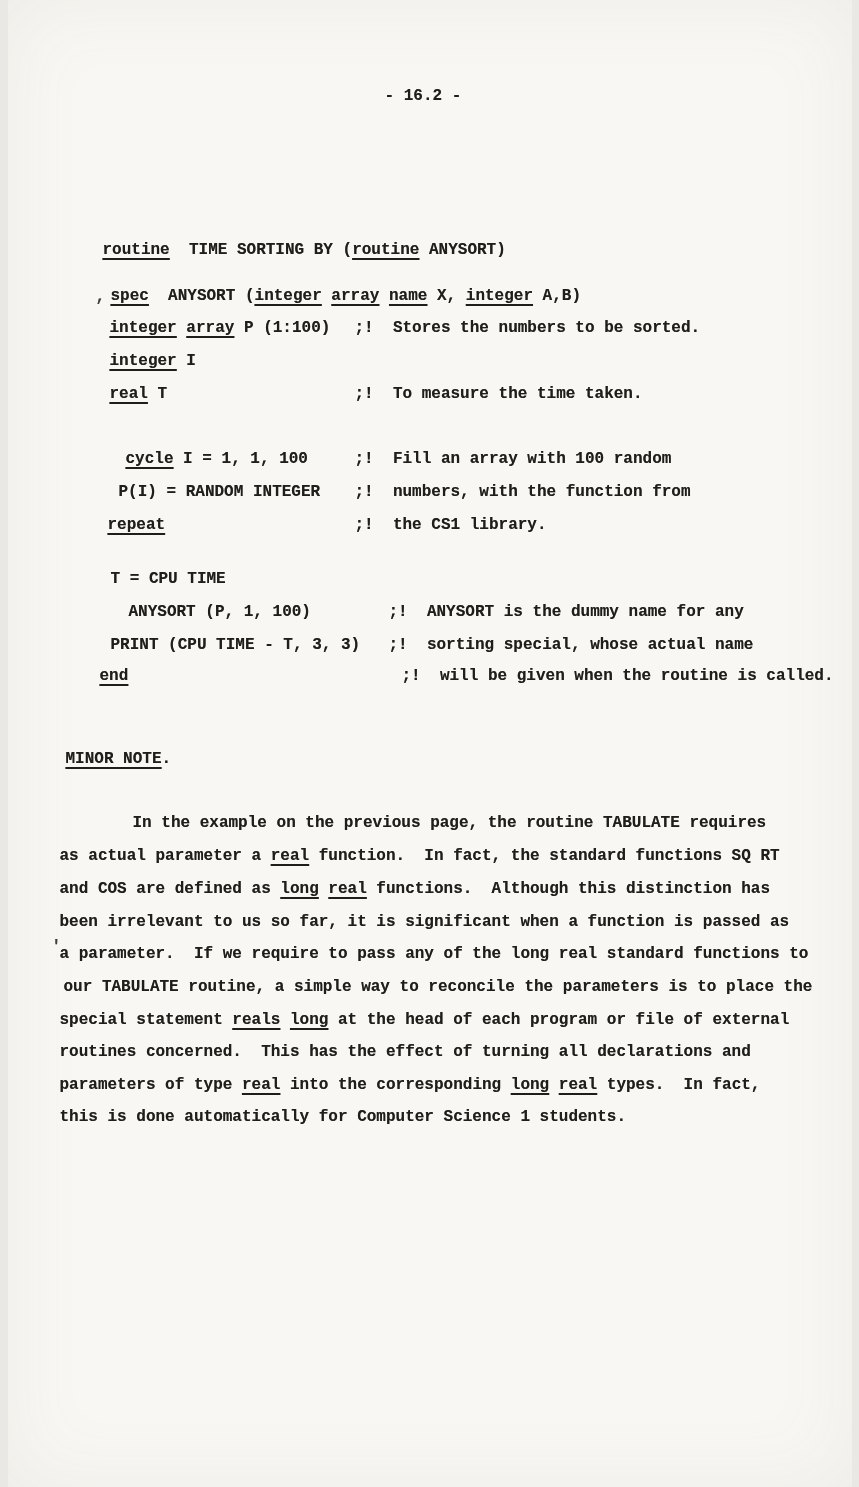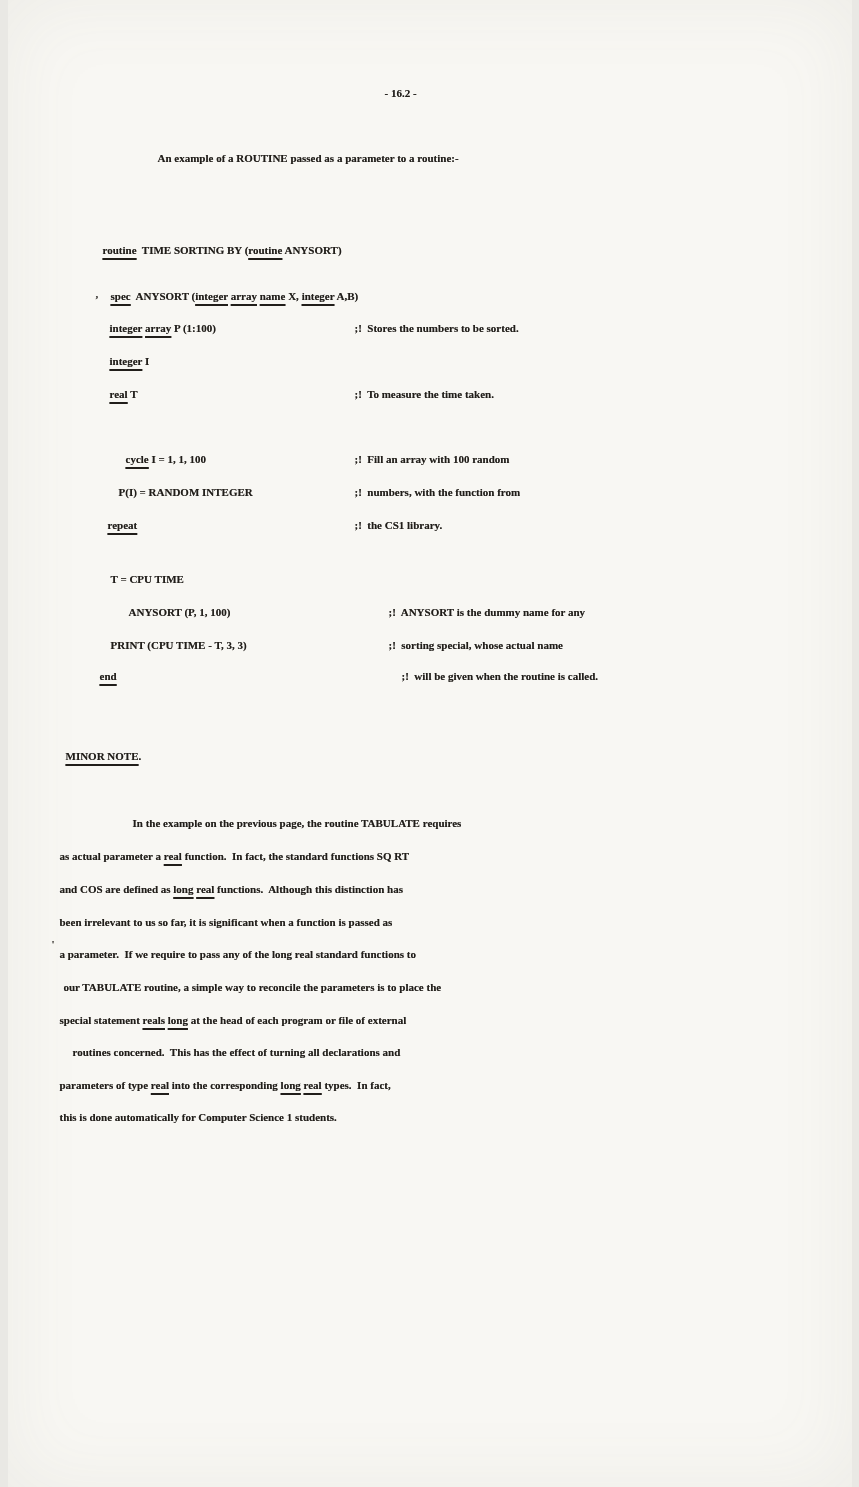--- a/index.html
+++ b/index.html
@@ -11,25 +11,24 @@
     font-family: "Liberation Mono", "DejaVu Sans Mono", monospace;
   }
   .page {
     position: relative;
     width: 844px;
     height: 1487px;
     margin: 0 auto;
     background: #f8f7f3;
     overflow: hidden;
     box-shadow: inset 0 0 80px rgba(120,115,100,0.08);
-    font-size: 11px;
+    font-size: 16px;
     font-weight: 700;
     color: #211e1a;
     text-shadow: 0 0 0.5px rgba(33,30,26,0.55);
-    font-family: Liberation Serif, serif;
   }
   .line {
     position: absolute;
     white-space: pre;
     line-height: 21px;
   }
   .u {
     text-decoration: underline;
     text-decoration-thickness: 2px;
     text-underline-offset: 3.5px;
@@ -58,21 +57,20 @@
     opacity: 0.85;
   }
 </style>
 </head>
 <body>
 
 <div class="page" style="background: rgb(248, 247, 243); color: rgb(33, 30, 26);">
 
   <div class="pagenum">- 16.2 -</div>
 
-  <div class="intro">An example of a ROUTINE passed as a parameter to a routine:-</div>
 
   <div id="code-listing">
       <div class="line" style="left: 95px; top: 240px;"><span class="u">routine</span><span>  TIME SORTING BY (</span><span class="u">routine</span><span> ANYSORT)</span></div>
       <div class="line" style="left: 103px; top: 286px;"><span class="u">spec</span><span>  ANYSORT (</span><span class="u">integer</span><span> </span><span class="u">array</span><span> </span><span class="u">name</span><span> X, </span><span class="u">integer</span><span> A,B)</span></div>
       <div class="line" style="left: 102px; top: 318px;"><span class="u">integer</span><span> </span><span class="u">array</span><span> P (1:100)</span></div>
       <div class="line" style="left: 347px; top: 318px;">;!  Stores the numbers to be sorted.</div>
       <div class="line" style="left: 102px; top: 351px;"><span class="u">integer</span><span> I</span></div>
       <div class="line" style="left: 102px; top: 384px;"><span class="u">real</span><span> T</span></div>
       <div class="line" style="left: 347px; top: 384px;">;!  To measure the time taken.</div>
       <div class="line" style="left: 118px; top: 449px;"><span class="u">cycle</span><span> I = 1, 1, 100</span></div>
@@ -93,21 +91,21 @@
   <div class="note-heading"><span class="u">MINOR NOTE</span><span>.</span></div>
 
   <div id="note-paragraph">
       <div class="line" style="left: 125px; top: 813px;"><span>In the example on the previous page, the routine TABULATE requires</span></div>
       <div class="line" style="left: 52px; top: 846px;"><span>as actual parameter a </span><span class="u">real</span><span> function.  In fact, the standard functions SQ RT</span></div>
       <div class="line" style="left: 52px; top: 879px;"><span>and COS are defined as </span><span class="u">long</span><span> </span><span class="u">real</span><span> functions.  Although this distinction has</span></div>
       <div class="line" style="left: 52px; top: 912px;"><span>been irrelevant to us so far, it is significant when a function is passed as</span></div>
       <div class="line" style="left: 52px; top: 944px;"><span>a parameter.  If we require to pass any of the long real standard functions to</span></div>
       <div class="line" style="left: 56px; top: 977px;"><span>our TABULATE routine, a simple way to reconcile the parameters is to place the</span></div>
       <div class="line" style="left: 52px; top: 1010px;"><span>special statement </span><span class="u">reals</span><span> </span><span class="u">long</span><span> at the head of each program or file of external</span></div>
-      <div class="line" style="left: 52px; top: 1042px; margin-left: 13px;"><span>routines concerned.  This has the effect of turning all declarations and</span></div>
+      <div class="line" style="left: 52px; top: 1042px;"><span>routines concerned.  This has the effect of turning all declarations and</span></div>
       <div class="line" style="left: 52px; top: 1075px;"><span>parameters of type </span><span class="u">real</span><span> into the corresponding </span><span class="u">long</span><span> </span><span class="u">real</span><span> types.  In fact,</span></div>
       <div class="line" style="left: 52px; top: 1107px;"><span>this is done automatically for Computer Science 1 students.</span></div>
     </div>
 
   <div id="stray-marks">
       <div class="stray" style="left: 88px; top: 288px;">,</div>
       <div class="stray" style="left: 44px; top: 938px;">'</div>
     </div>
 
 </div>

